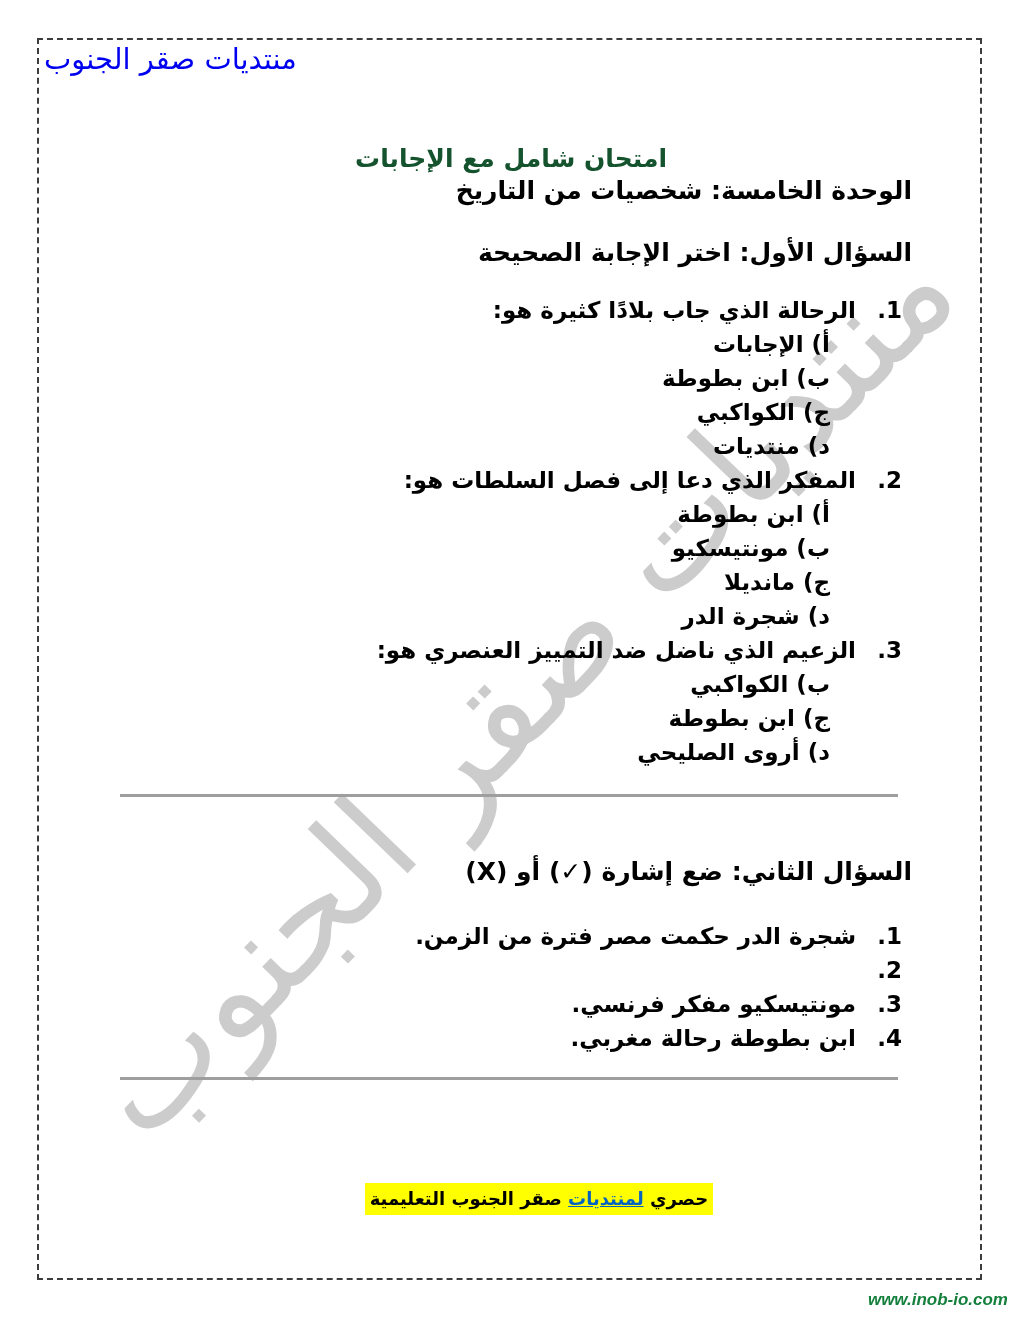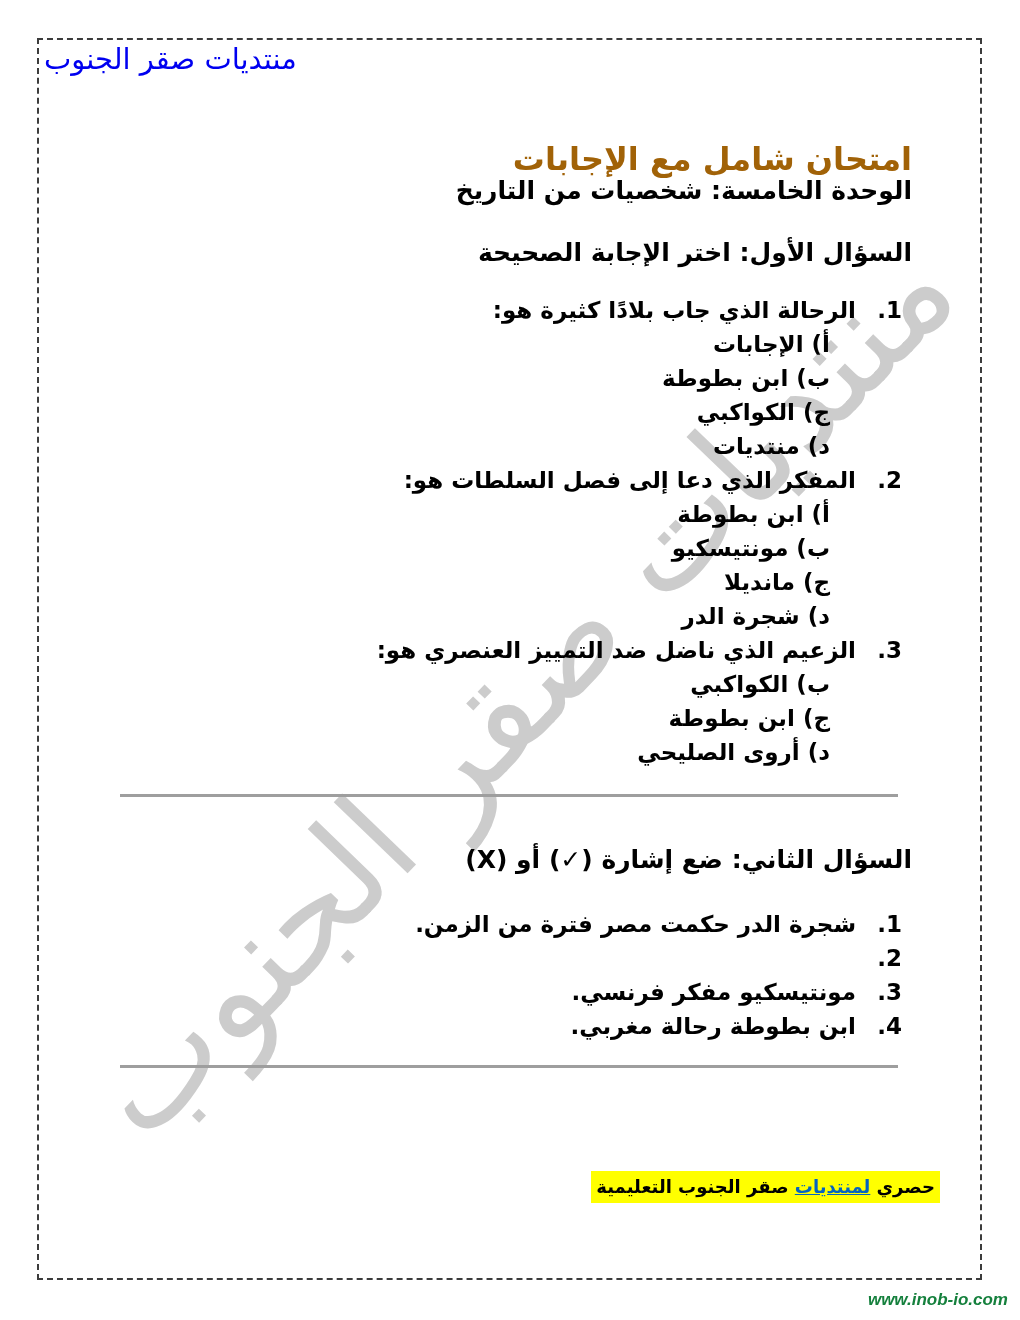--- a/index.html
+++ b/index.html
@@ -26,40 +26,40 @@
     position:absolute;left:44px;top:42px;z-index:2;
     color:#0000f0;font-size:29px;direction:rtl;
   }
 
   .content{
     position:absolute;left:110px;right:108px;top:143px;z-index:2;
     direction:rtl;text-align:right;color:#000;
   }
 
   .doc-title{
-    color:#a16207;font-weight:bold;
-    font-size:32px;line-height:32px;
+    text-align:center;color:#14532d;font-weight:bold;
+    font-size:25px;line-height:32px;
   }
   .h{font-weight:bold;font-size:25px;line-height:32px;}
   .unit-h{}
   .q1-h{margin-top:30px;}
-  .q2-h{margin-top:47px;}
+  .q2-h{margin-top:59px;}
 
   .mcq-list{margin-top:24px;}
   .q-line{font-weight:bold;font-size:23px;line-height:34px;}
   .q-head{display:flex;}
   .q-num{margin-right:10px;margin-left:16px;min-width:30px;white-space:nowrap;}
   .opt{padding-right:82px;}
 
   .rule{height:3px;background:#9e9e9e;border:0;margin:25px 14px 0 10px;}
   .rule-2{margin-top:22px;}
 
   .tf-list{margin-top:31px;}
 
-  .note-wrap{margin-top:103px;text-align:right;position:relative;left:28px;}
+  .note-wrap{margin-top:103px;text-align:center;position:relative;left:28px;}
   .note-hl{
     background:#ffff00;font-weight:bold;font-size:18px;line-height:28px;
     padding:2px 5px;display:inline-block;
   }
   .note-link{color:#0563c1;text-decoration:underline;cursor:pointer;}
 
   .footer-url{
     position:absolute;right:12px;top:1290px;z-index:2;
     font-family:"Liberation Sans", sans-serif;
     font-weight:bold;font-style:italic;font-size:17px;color:#15803d;

